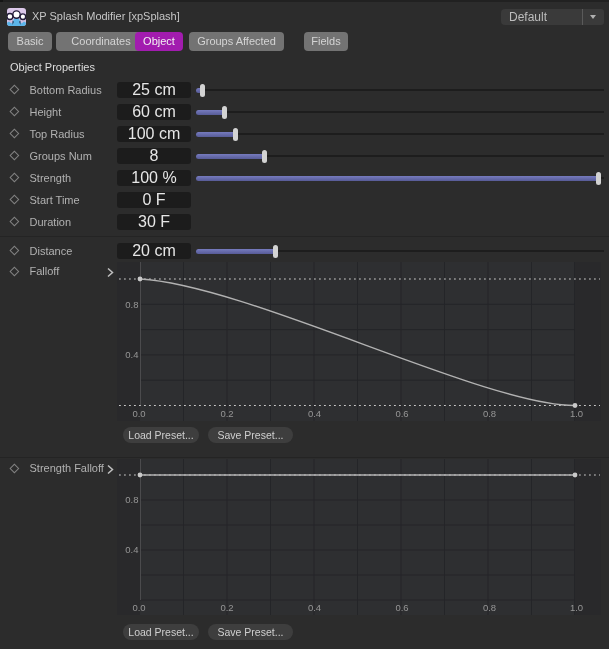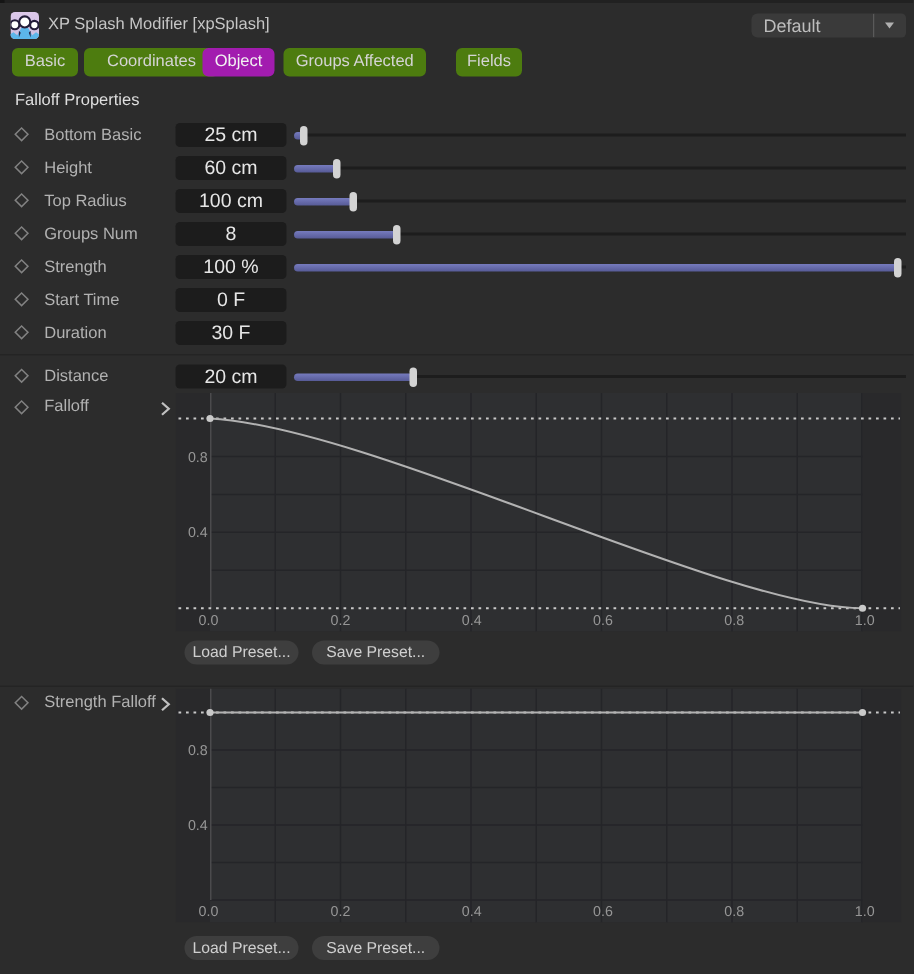--- a/index.html
+++ b/index.html
@@ -1,23 +1,23 @@
 <!DOCTYPE html>
 <html><head>
 <meta charset="utf-8">
 <style>
   html,body{margin:0;padding:0;}
   body{width:609px;height:649px;background:#2c2c2c;font-family:"Liberation Sans",sans-serif;overflow:hidden;position:relative;}
   .abs{position:absolute;}
   .lbl{color:#b2b2b2;font-size:11px;line-height:13px;}
-  .vbox{position:absolute;left:117px;width:74px;height:16px;background:#1c1c1c;border-radius:3px;color:#e6e6e6;font-size:13px;line-height:16px;text-align:center;}
+  .vbox{position:absolute;left:117px;width:74px;height:16px;background:#1c1c1c;border-radius:3px;color:#e6e6e6;font-size:16px;line-height:16px;text-align:center;}
   .track{position:absolute;left:196px;width:408px;height:2px;background:#1d1d1d;}
   .fill{position:absolute;left:196px;height:5px;border-radius:2.5px;background:linear-gradient(#767bbe,#575b97);}
   .knob{position:absolute;width:5px;height:13px;border-radius:2.5px;background:#d3d3d3;}
-  .tab{position:absolute;top:32px;height:19px;background:#4d7c0f;border-radius:4px;color:#d4d4d4;font-size:11px;line-height:19px;text-align:center;}
+  .tab{position:absolute;top:32px;height:19px;background:#737373;border-radius:4px;color:#d4d4d4;font-size:11px;line-height:19px;text-align:center;}
   .btn{position:absolute;height:16px;background:#3e3e3e;border-radius:8px;color:#cfcfcf;font-size:10.5px;line-height:16px;text-align:center;}
   .diamond{position:absolute;width:4.8px;height:4.8px;border:1px solid #828282;transform:rotate(45deg);}
 </style>
 </head>
 <body>
 
 <div class="abs" style="left:0;top:0;width:609px;height:2px;background:#212121;"></div>
 <div class="abs" style="left:0;top:0;width:3px;height:2px;background:#151515;"></div>
 
 <svg class="abs" style="left:7px;top:8px;" width="19" height="18" viewBox="0 0 19 18">
@@ -44,25 +44,25 @@
 <div class="abs" style="left:501px;top:9px;width:81px;height:16px;background:#3a3a3a;border-radius:4px 0 0 4px;color:#bdbdbd;font-size:12px;line-height:16px;padding-left:8px;box-sizing:border-box;">Default</div>
 <div class="abs" style="left:582px;top:9px;width:22px;height:16px;background:#3a3a3a;border-radius:0 3px 3px 0;border-left:1px solid #5a5a5a;box-sizing:border-box;"></div>
 <div class="abs" style="left:589.5px;top:14.5px;width:0;height:0;border-left:3.5px solid transparent;border-right:3.5px solid transparent;border-top:4.5px solid #b0b0b0;"></div>
 
 <div class="tab" style="left:8px;width:44px;">Basic</div>
 <div class="tab" style="left:56px;width:90px;">Coordinates</div>
 <div class="tab" style="left:135px;width:48px;background:#a21caf;color:#f2f2f2;">Object</div>
 <div class="tab" style="left:189px;width:95px;">Groups Affected</div>
 <div class="tab" style="left:304px;width:44px;">Fields</div>
 
-<div class="abs" style="left:10px;top:61px;color:#dedede;font-size:11px;">Falloff Properties</div>
+<div class="abs" style="left:10px;top:61px;color:#dedede;font-size:11px;">Object Properties</div>
 
 <div id="rows">
     <div class="diamond" style="left:11px;top:86px;"></div>
-    <div class="lbl abs" style="left:29.5px;top:83.5px;">Bottom Basic</div>
+    <div class="lbl abs" style="left:29.5px;top:83.5px;">Bottom Radius</div>
     <div class="vbox" style="top:82px;">25 cm</div>
     <div class="track" style="top:89px;"></div>
     <div class="fill" style="top:87.5px;width:6px;"></div>
     <div class="knob" style="left:199.5px;top:83.5px;"></div>
     <div class="diamond" style="left:11px;top:108px;"></div>
     <div class="lbl abs" style="left:29.5px;top:105.5px;">Height</div>
     <div class="vbox" style="top:104px;">60 cm</div>
     <div class="track" style="top:111px;"></div>
     <div class="fill" style="top:109.5px;width:28px;"></div>
     <div class="knob" style="left:221.5px;top:105.5px;"></div>

